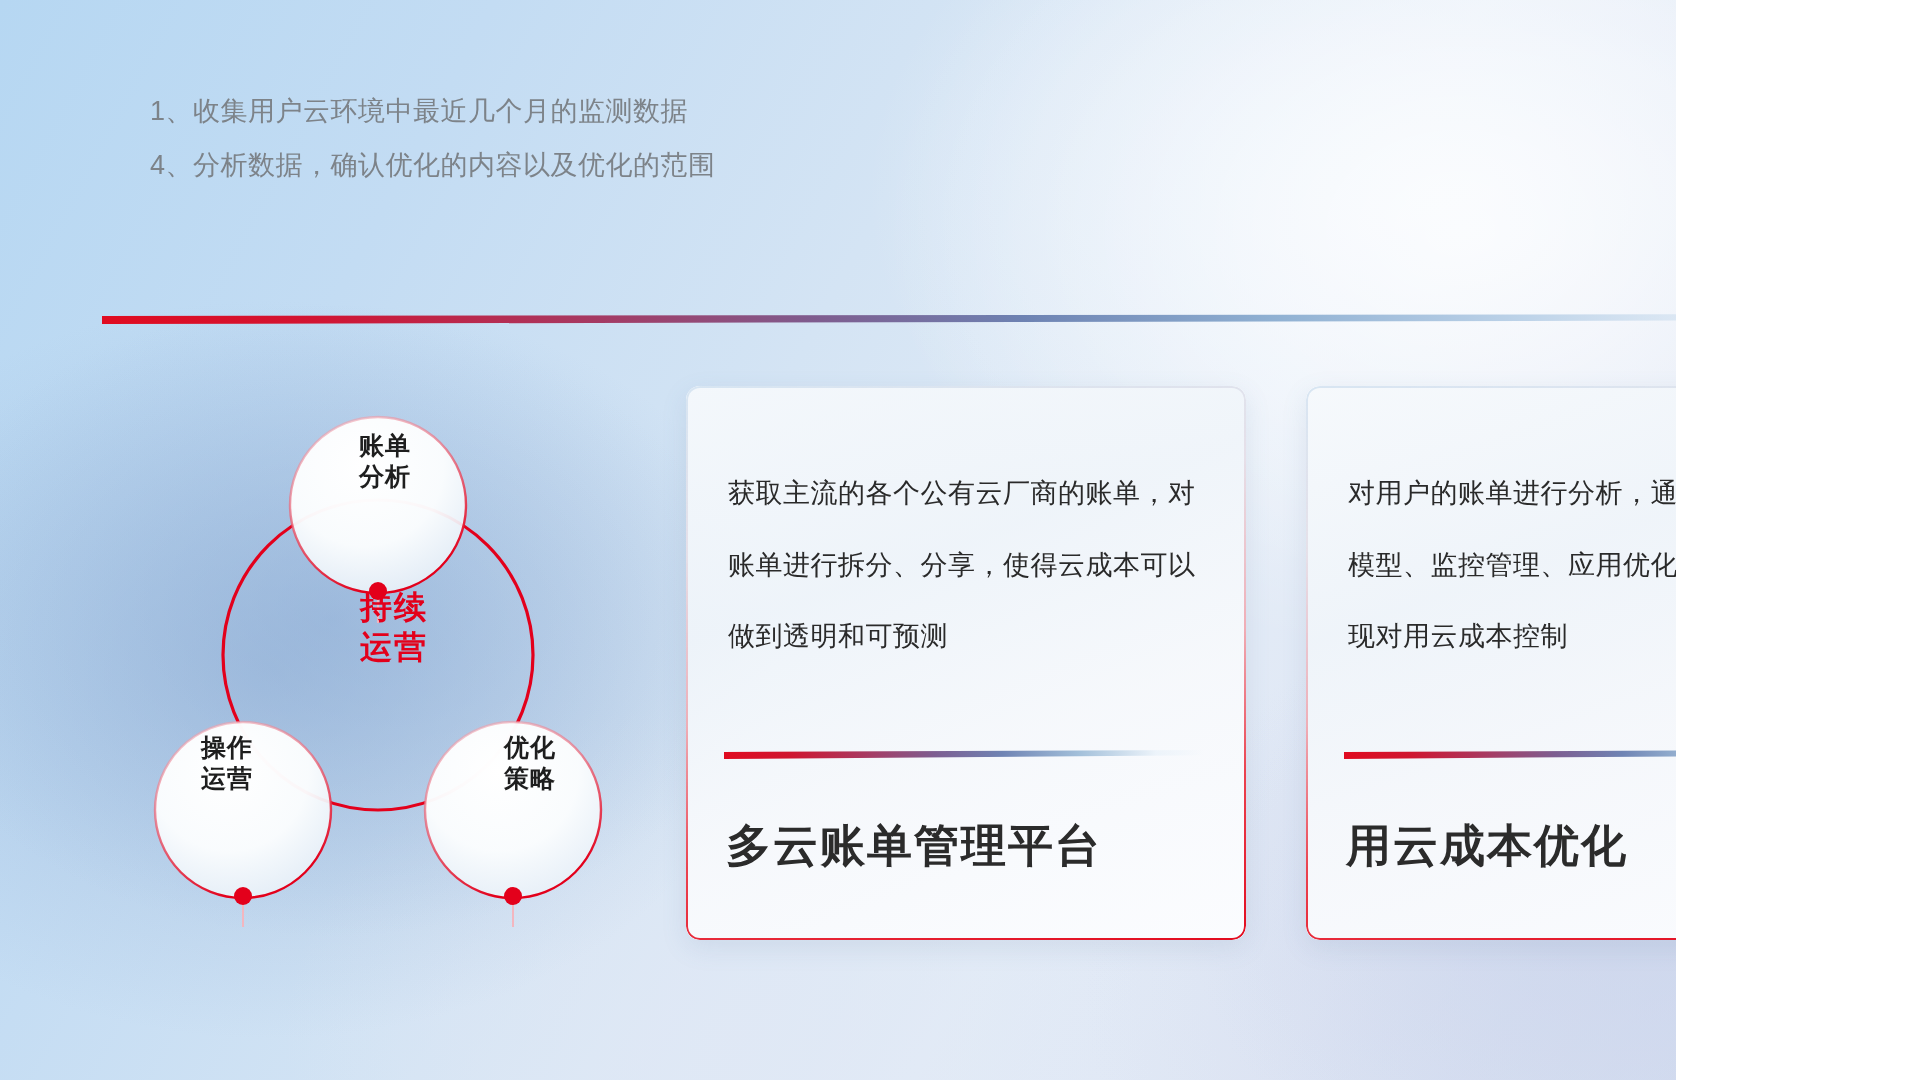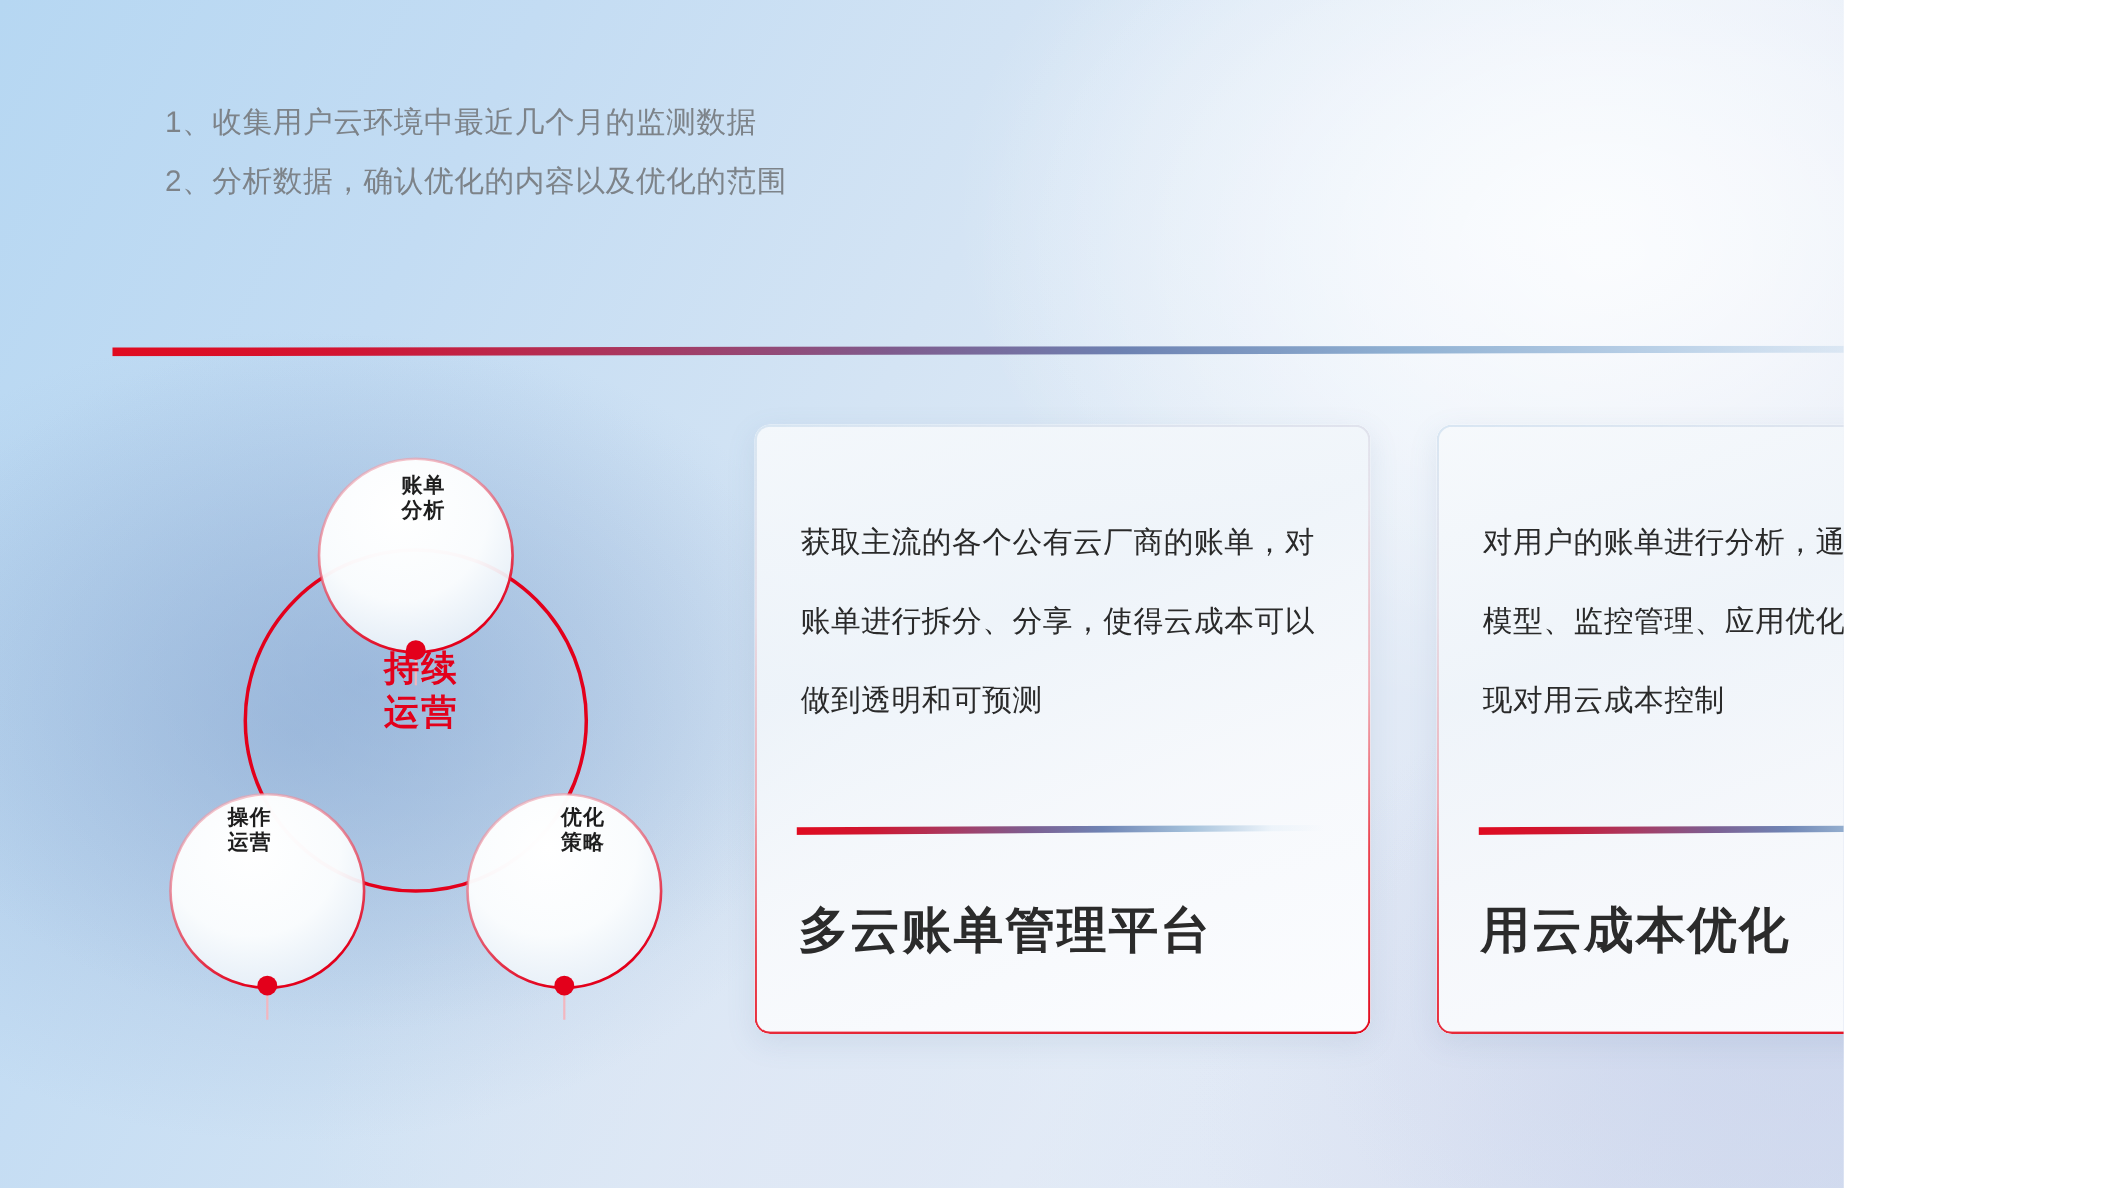--- a/index.html
+++ b/index.html
@@ -96,31 +96,31 @@
     top: 355px;
     width: 560px;
     height: 600px;
   }
   #diagram svg { display: block; }
   .lobe-label {
     position: absolute;
     text-align: center;
     color: #1e1e1e;
     font-weight: bold;
-    font-size: 19px;
+    font-size: 25px;
     line-height: 1.22;
     letter-spacing: 1px;
     pointer-events: none;
   }
   #label-top { left: 200px; top: 75px; width: 180px; }
   #label-left { left: 42px;  top: 377px; width: 180px; }
   #label-right { left: 345px; top: 377px; width: 180px; }
   #center-label {
     position: absolute;
-    left: 183px; top: 232px;
+    left: 194px; top: 232px;
     width: 210px;
     text-align: center;
     color: #e3001b;
     font-weight: bold;
     font-size: 32px;
     line-height: 1.25;
     letter-spacing: 2px;
     pointer-events: none;
   }
 
@@ -207,21 +207,21 @@
 <body>
 
 <div id="stage">
 
   <div id="bg-wash-1"></div>
   <div id="bg-wash-2"></div>
   <div id="bg-wash-3"></div>
 
   <div class="bullets" id="bullets-left">
     <div class="bullet-line">1、收集用户云环境中最近几个月的监测数据</div>
-    <div class="bullet-line">2、分析数据，确认优化的内容以及优化的范围</div>
+    <div class="bullet-line">4、分析数据，确认优化的内容以及优化的范围</div>
   </div>
 
 
   <div id="main-divider">
     <div class="bar"></div>
   </div>
 
   <div id="diagram">
     <svg width="560" height="600" viewBox="0 0 560 600">
       <defs>

